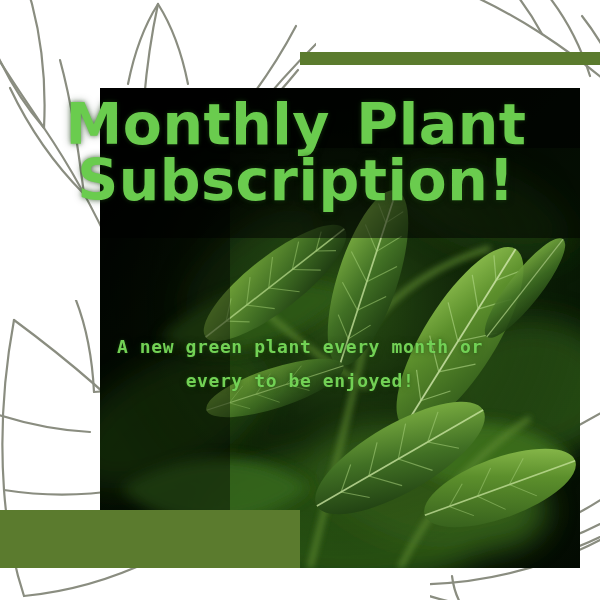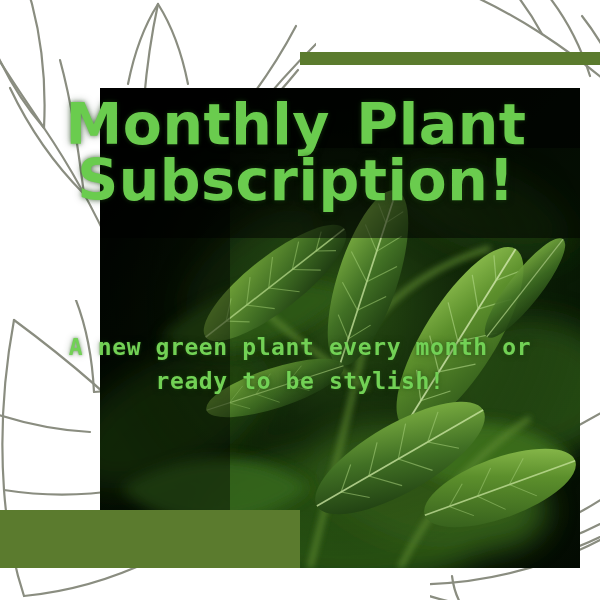--- a/index.html
+++ b/index.html
@@ -73,21 +73,21 @@
   .headline .hl-line { display: block; }
 
   .body-copy {
     position: absolute;
     left: 0;
     top: 330px;
     width: 600px;
     text-align: center;
     font-family: "DejaVu Sans Mono", monospace;
     font-weight: bold;
-    font-size: 23px;
+    font-size: 18px;
     line-height: 34px;
     letter-spacing: 0.6px;
     text-shadow: 0 0 3px rgba(40,90,25,0.55), 0 0 7px rgba(25,60,15,0.35);
   }
   .body-copy .bc-line { display: block; white-space: pre; }
 </style>
 </head>
 <body>
 
 <div id="poster">
@@ -329,16 +329,16 @@
 
   <div class="bar-bottom" style="background:#5B7B2E;"></div>
 
   <div class="headline" style="color:#6ACC4E;">
     <span class="hl-line">Monthly Plant</span>
     <span class="hl-line">Subscription!</span>
   </div>
 
   <div class="body-copy" style="color:#72D155;">
     <span class="bc-line">A new green plant every month or</span>
-    <span class="bc-line">ready to be stylish!</span>
+    <span class="bc-line">every to be enjoyed!</span>
   </div>
 
 </div>
 
 </body></html>

